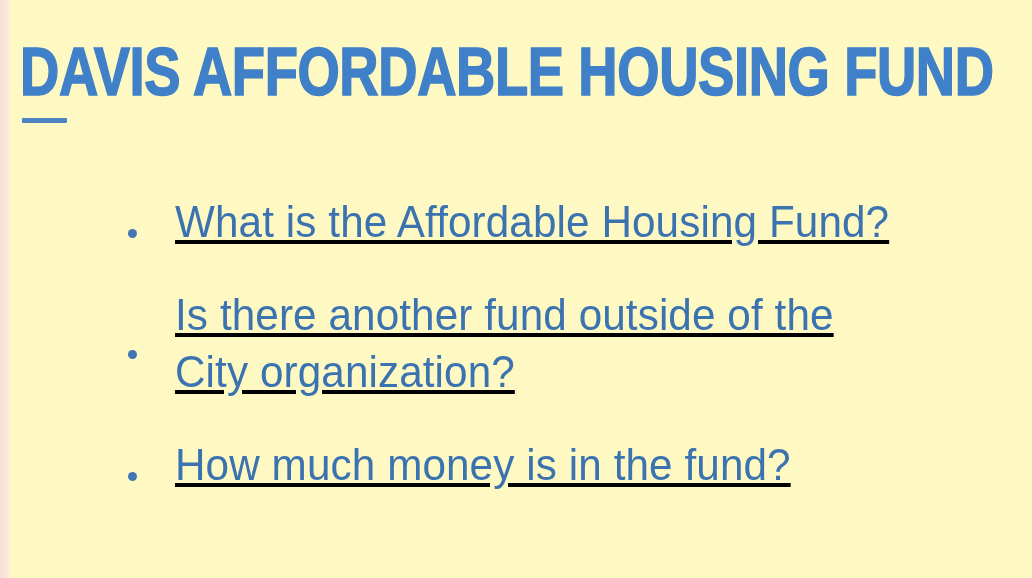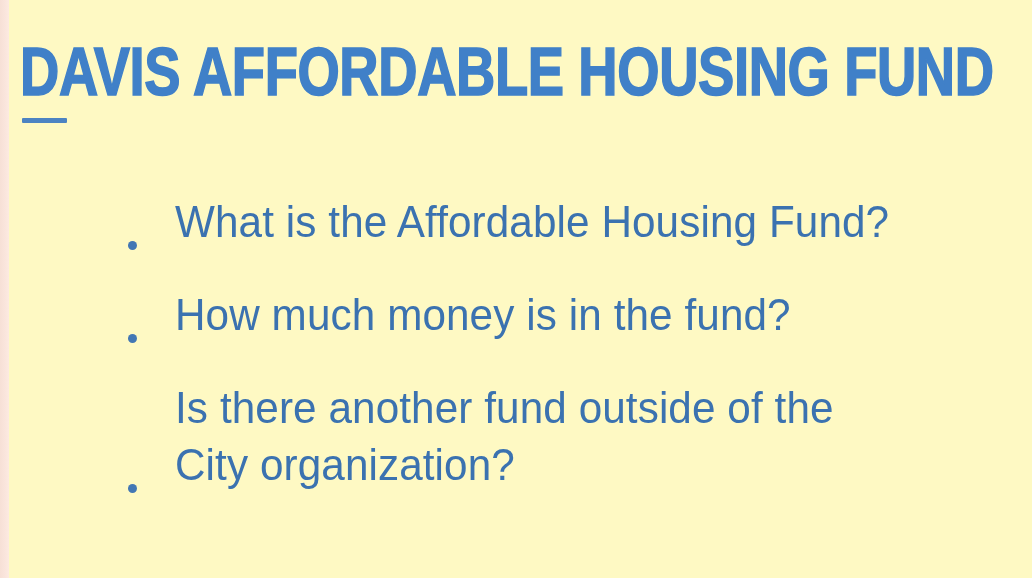--- a/index.html
+++ b/index.html
@@ -76,23 +76,24 @@
     top: 193px;
     width: 860px;
     margin: 0;
     padding: 0;
     list-style: none;
   }
 
   .bullet-item {
     position: relative;
     display: flex;
-    align-items: flex-end;
+    align-items: center;
     margin: 0 0 36px 0;
     padding: 0;
+    text-decoration: underline;
   }
 
   .bullet-item:last-child {
     margin-bottom: 0;
   }
 
   .bullet-dot {
     flex: 0 0 auto;
     width: 9px;
     height: 9px;
@@ -129,24 +130,24 @@
 
   <ul class="bullet-list">
 
     <li class="bullet-item">
       <span class="bullet-dot"></span>
       <span class="bullet-text">What is the Affordable Housing Fund?</span>
     </li>
 
     <li class="bullet-item">
       <span class="bullet-dot"></span>
-      <span class="bullet-text">How much money is in the fund?</span>
+      <span class="bullet-text">Is there another fund outside of the
+City organization?</span>
     </li>
 
     <li class="bullet-item">
       <span class="bullet-dot"></span>
-      <span class="bullet-text">Is there another fund outside of the
-City organization?</span>
+      <span class="bullet-text">How much money is in the fund?</span>
     </li>
 
   </ul>
 
 </div>
 
 </body></html>

